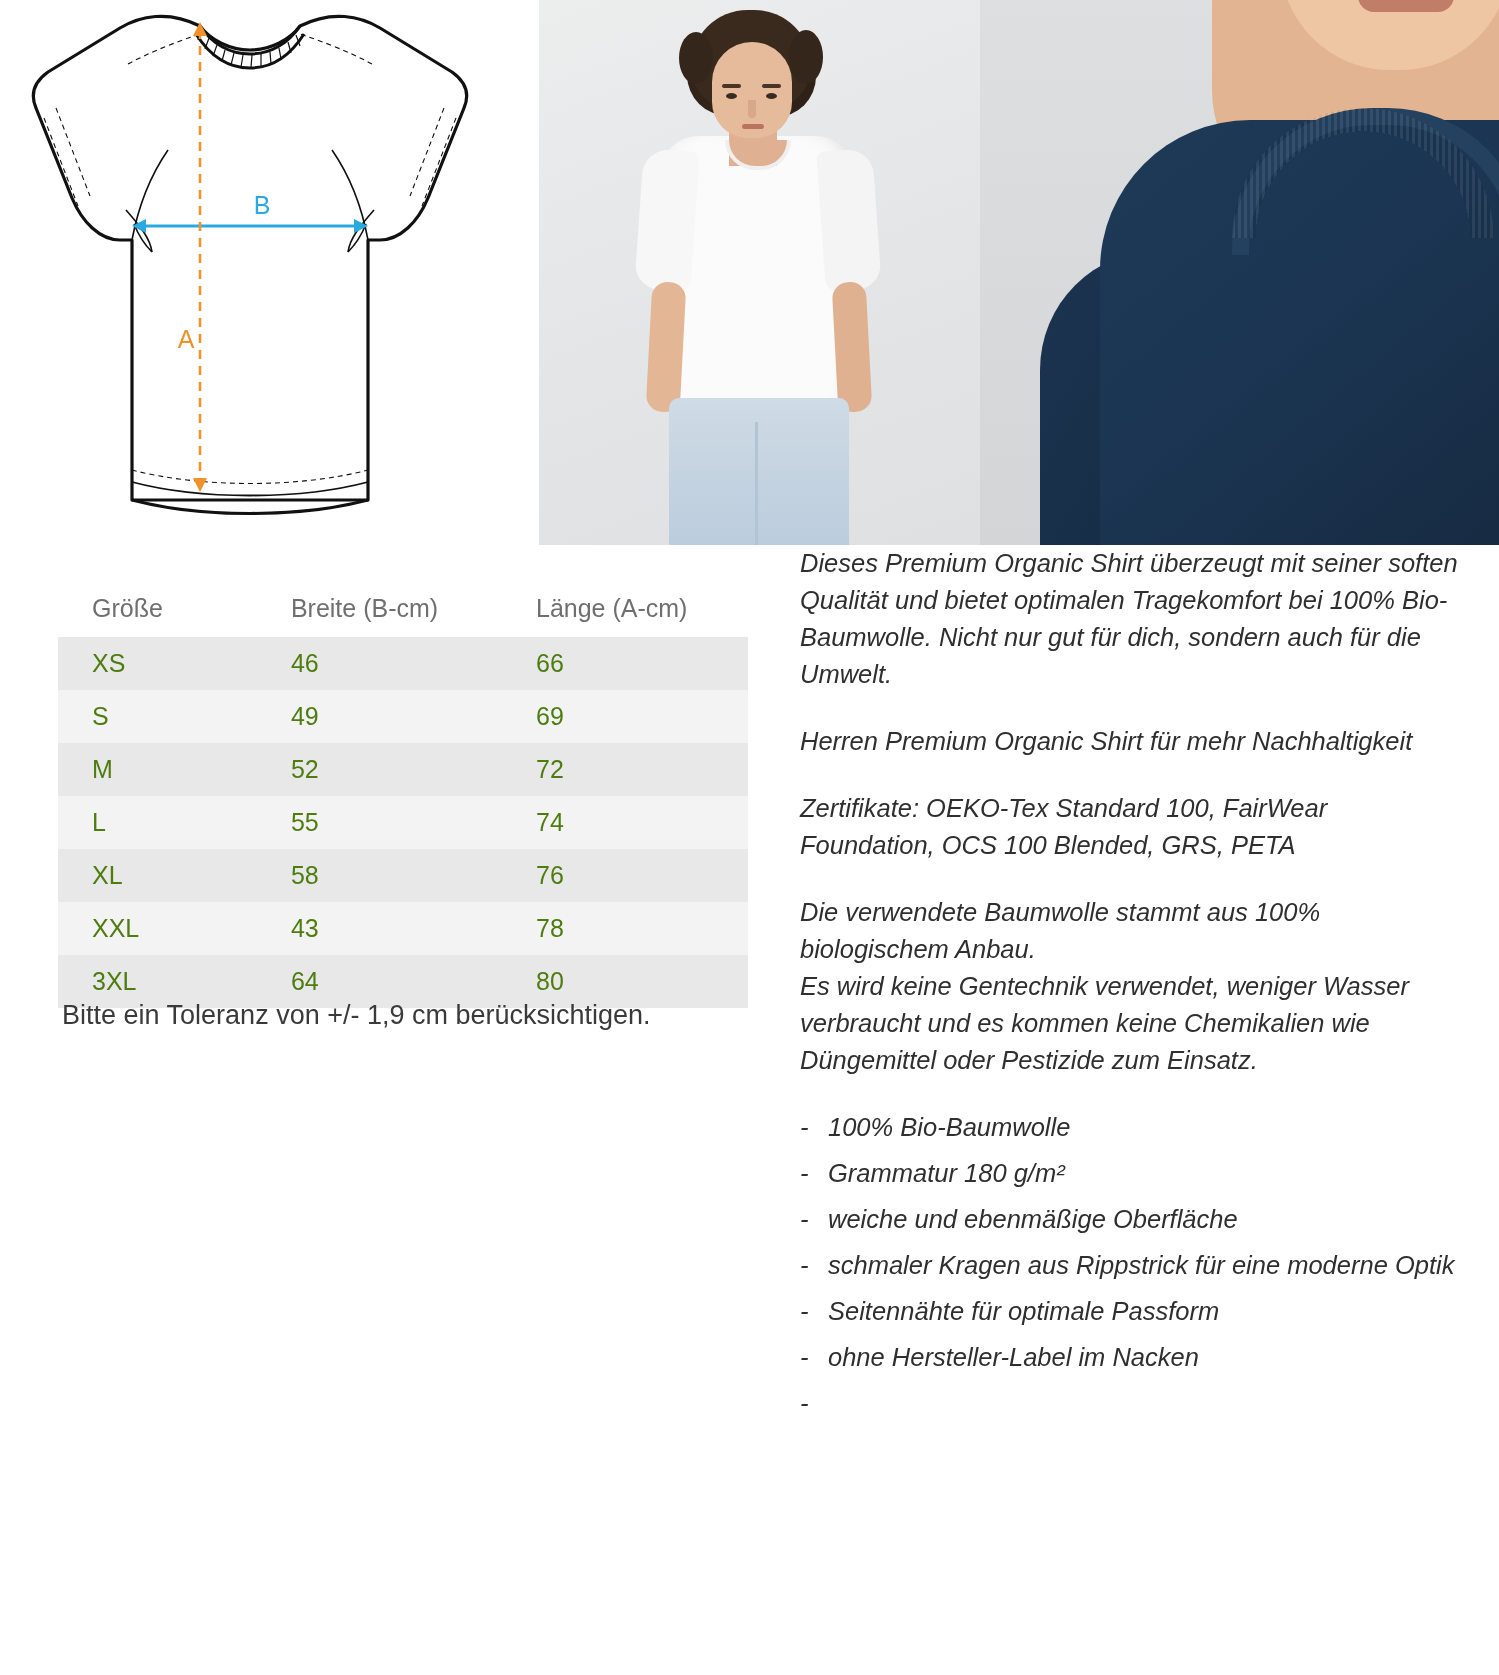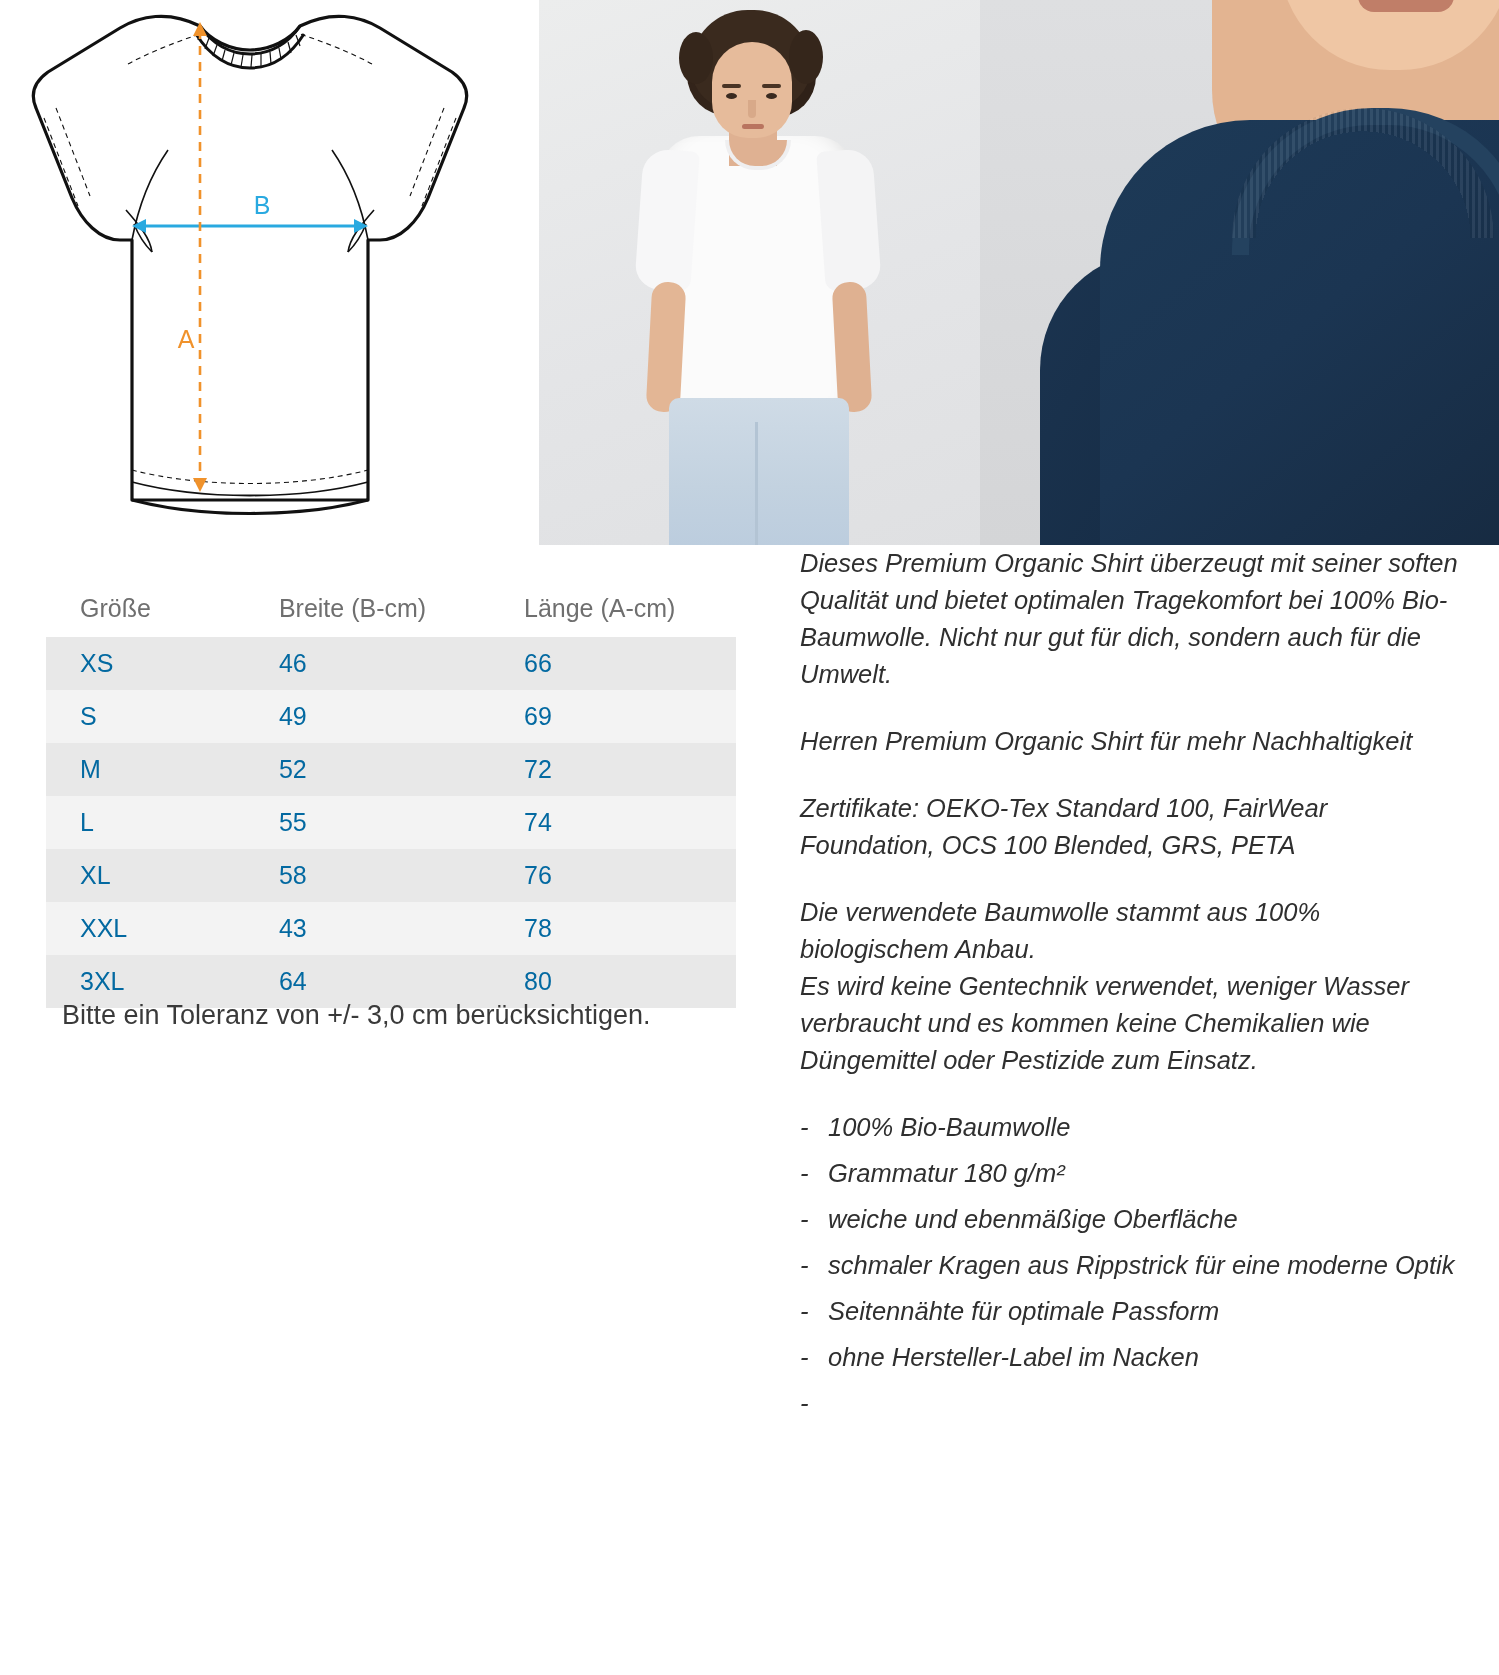--- a/index.html
+++ b/index.html
@@ -163,37 +163,37 @@
     background: repeating-linear-gradient(90deg, rgba(255,255,255,.07) 0 3px, rgba(0,0,0,.05) 3px 6px);
     -webkit-mask: radial-gradient(ellipse 131px 130px at 50% 100%, transparent 0 82%, #000 82% 100%);
             mask: radial-gradient(ellipse 131px 130px at 50% 100%, transparent 0 82%, #000 82% 100%);
   }
 
   
   .lower { position: absolute; left: 0; top: 545px; width: 1499px; }
 
   .size-table {
     position: absolute;
-    left: 46px; top: 35px;
+    left: 58px; top: 35px;
     width: 690px;
     border-collapse: collapse;
     font-size: 25px;
     color: #6f6f6f;
   }
   .size-table th {
     text-align: left;
     font-weight: normal;
     color: #6f6f6f;
     padding: 14px 0 14px 34px;
     font-size: 25px;
   }
   .size-table td {
     padding: 12px 0 12px 34px;
     font-size: 25px;
-    color: #0369a1;
+    color: #4d7c0f;
   }
   .size-table thead tr { background: #ffffff; }
   .size-table tbody tr:nth-child(odd) { background: #e8e8e8; }
   .size-table tbody tr:nth-child(even) { background: #f3f3f3; }
   .col-size { width: 190px; }
   .col-width { width: 250px; }
   .col-length { width: 250px; }
 
   .tolerance {
     position: absolute;
@@ -362,21 +362,21 @@
         <td>78</td>
       </tr>
       <tr>
         <td>3XL</td>
         <td>64</td>
         <td>80</td>
       </tr>
     </tbody>
   </table>
 
-  <div class="tolerance">Bitte ein Toleranz von +/- 3,0 cm berücksichtigen.</div>
+  <div class="tolerance">Bitte ein Toleranz von +/- 1,9 cm berücksichtigen.</div>
 
   <div class="right-col">
     <p>Dieses Premium Organic Shirt überzeugt mit seiner soften Qualität und bietet optimalen Tragekomfort bei 100% Bio-Baumwolle. Nicht nur gut für dich, sondern auch für die Umwelt.</p>
     <p>Herren Premium Organic Shirt für mehr Nachhaltigkeit</p>
     <p>Zertifikate: OEKO-Tex Standard 100, FairWear Foundation, OCS 100 Blended, GRS, PETA</p>
     <p class="tight">Die verwendete Baumwolle stammt aus 100% biologischem Anbau.</p>
     <p>Es wird keine Gentechnik verwendet, weniger Wasser verbraucht und es kommen keine Chemikalien wie Düngemittel oder Pestizide zum Einsatz.</p>
 
     <ul class="bullets">
       <li>

